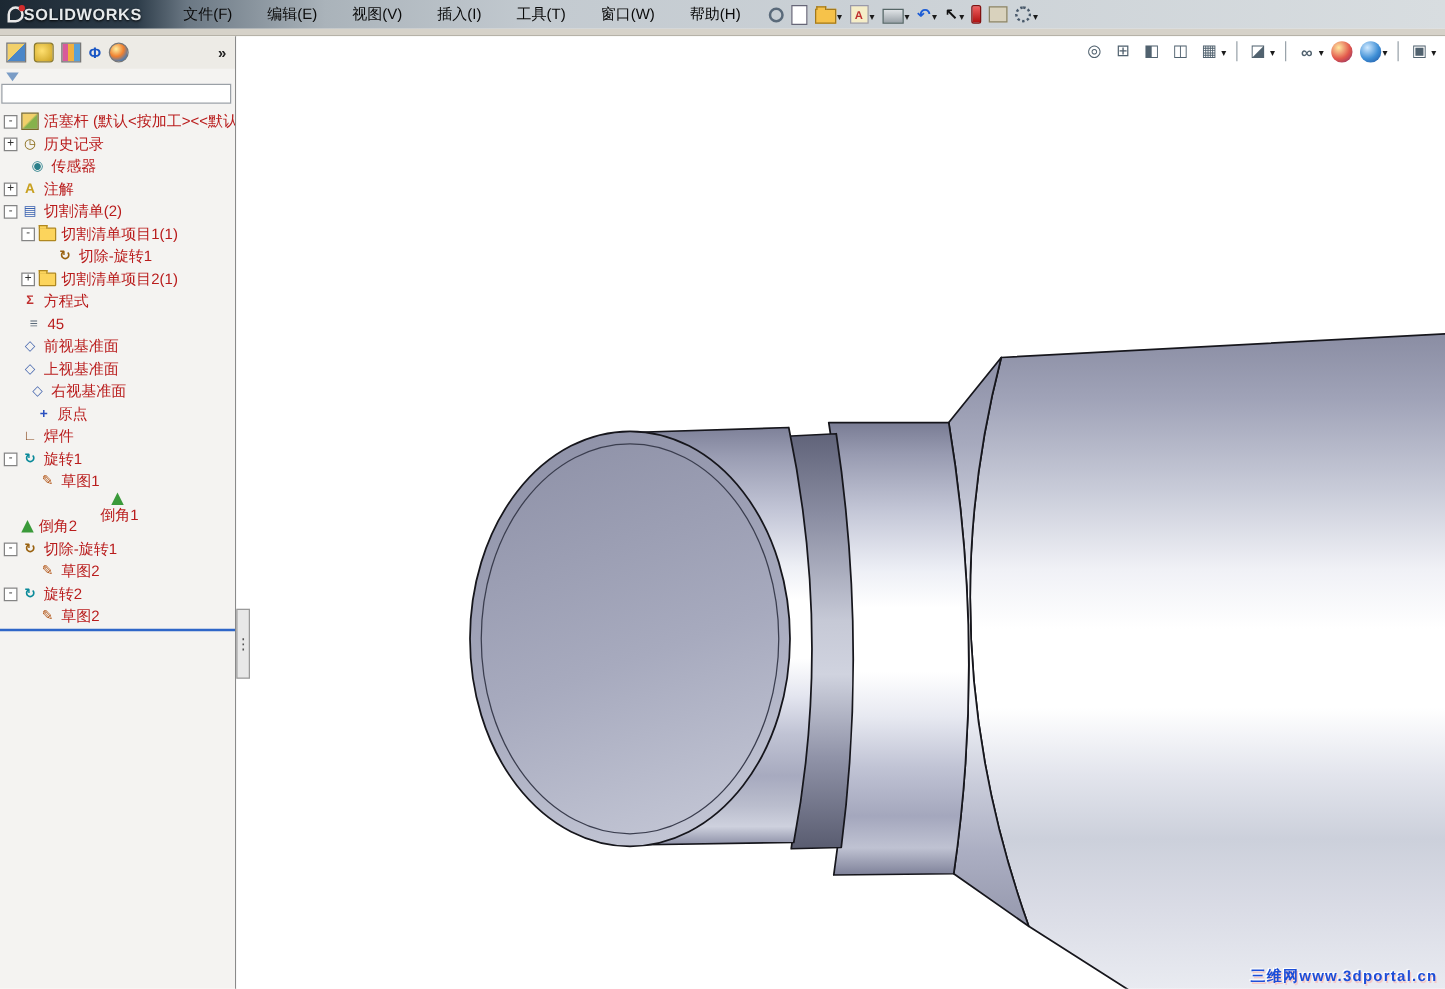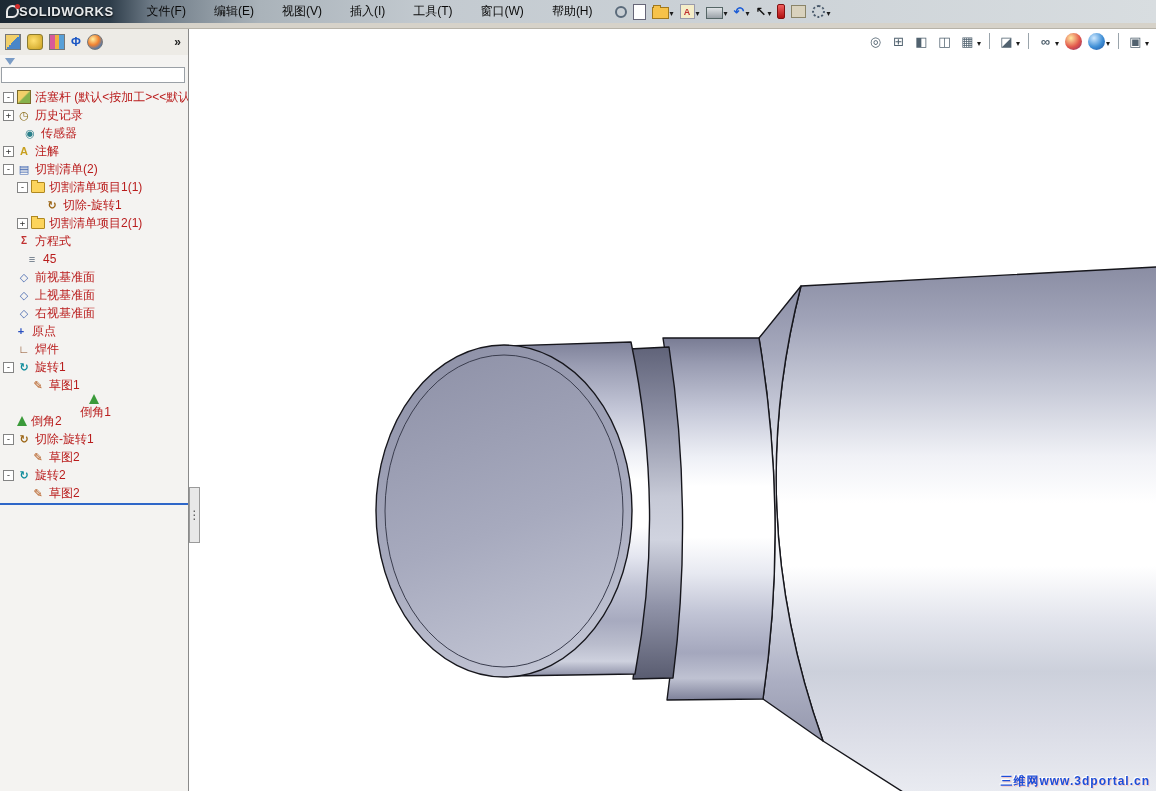--- a/index.html
+++ b/index.html
@@ -232,41 +232,41 @@
           <div class="trow" style="padding-left: 17px;">
             <span class="exp">+</span>
             <span class="ticon ti-folder-icon"></span>
             <span class="tlabel">切割清单项目2(1)</span>
           </div>
           <div class="trow" style="padding-left: 3px;">
             <span class="exp-sp"></span>
             <span class="ticon ti-equations-icon"></span>
             <span class="tlabel">方程式</span>
           </div>
-          <div class="trow" style="padding-left: 11px;">
+          <div class="trow" style="padding-left: 6px;">
             <span class="exp-sp"></span>
             <span class="ticon ti-material-icon"></span>
             <span class="tlabel">45</span>
           </div>
           <div class="trow" style="padding-left: 3px;">
             <span class="exp-sp"></span>
             <span class="ticon ti-plane-icon"></span>
             <span class="tlabel">前视基准面</span>
           </div>
           <div class="trow" style="padding-left: 3px;">
             <span class="exp-sp"></span>
             <span class="ticon ti-plane-icon"></span>
             <span class="tlabel">上视基准面</span>
           </div>
-          <div class="trow" style="padding-left: 3px;">
+          <div class="trow" style="padding-left: 9px;">
             <span class="exp-sp"></span>
             <span class="ticon ti-plane-icon"></span>
             <span class="tlabel">右视基准面</span>
           </div>
-          <div class="trow" style="padding-left: 0;">
+          <div class="trow" style="padding-left: 14px;">
             <span class="exp-sp"></span>
             <span class="ticon ti-origin-icon"></span>
             <span class="tlabel">原点</span>
           </div>
           <div class="trow" style="padding-left: 3px;">
             <span class="exp-sp"></span>
             <span class="ticon ti-weldment-icon"></span>
             <span class="tlabel">焊件</span>
           </div>
           <div class="trow" style="padding-left: 3px;">

